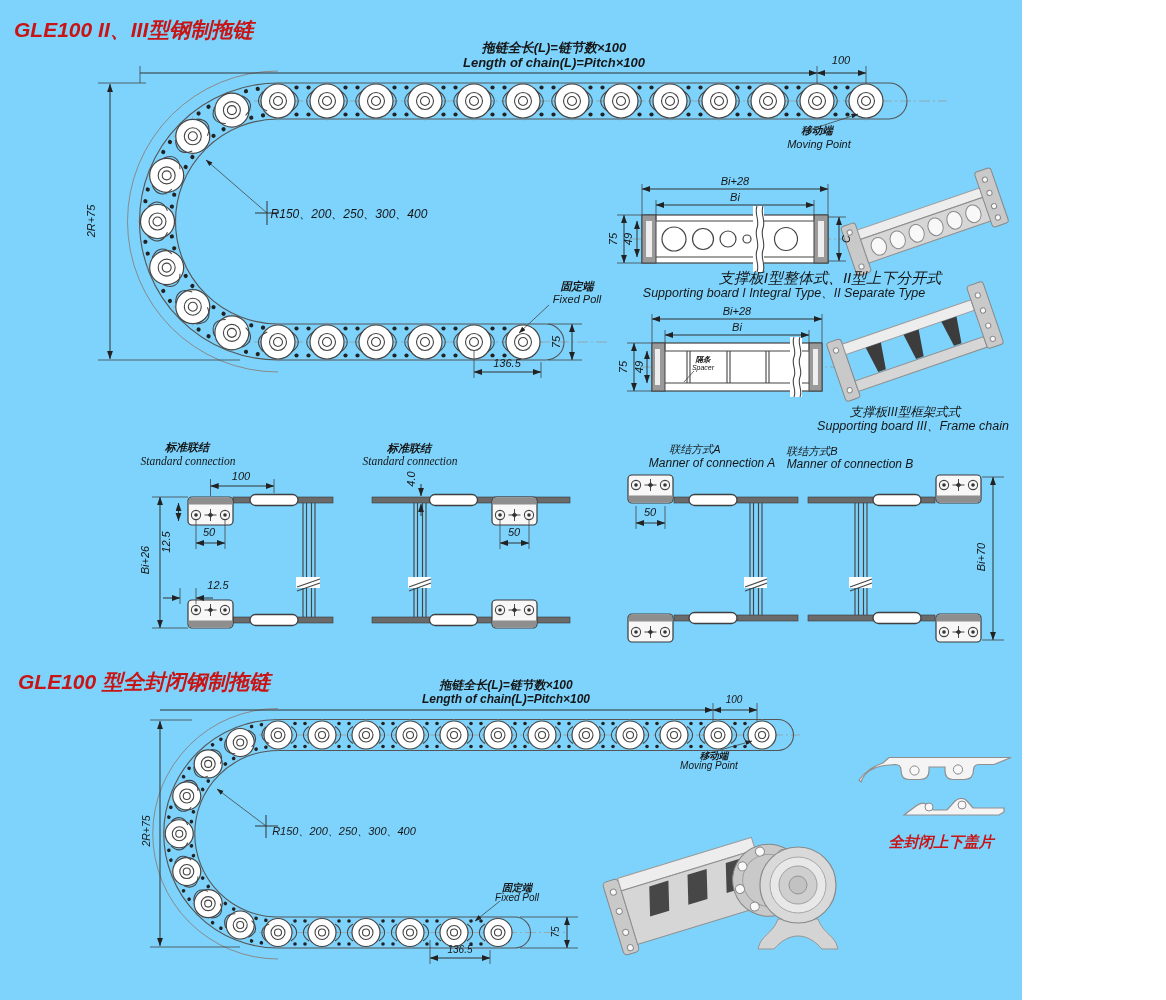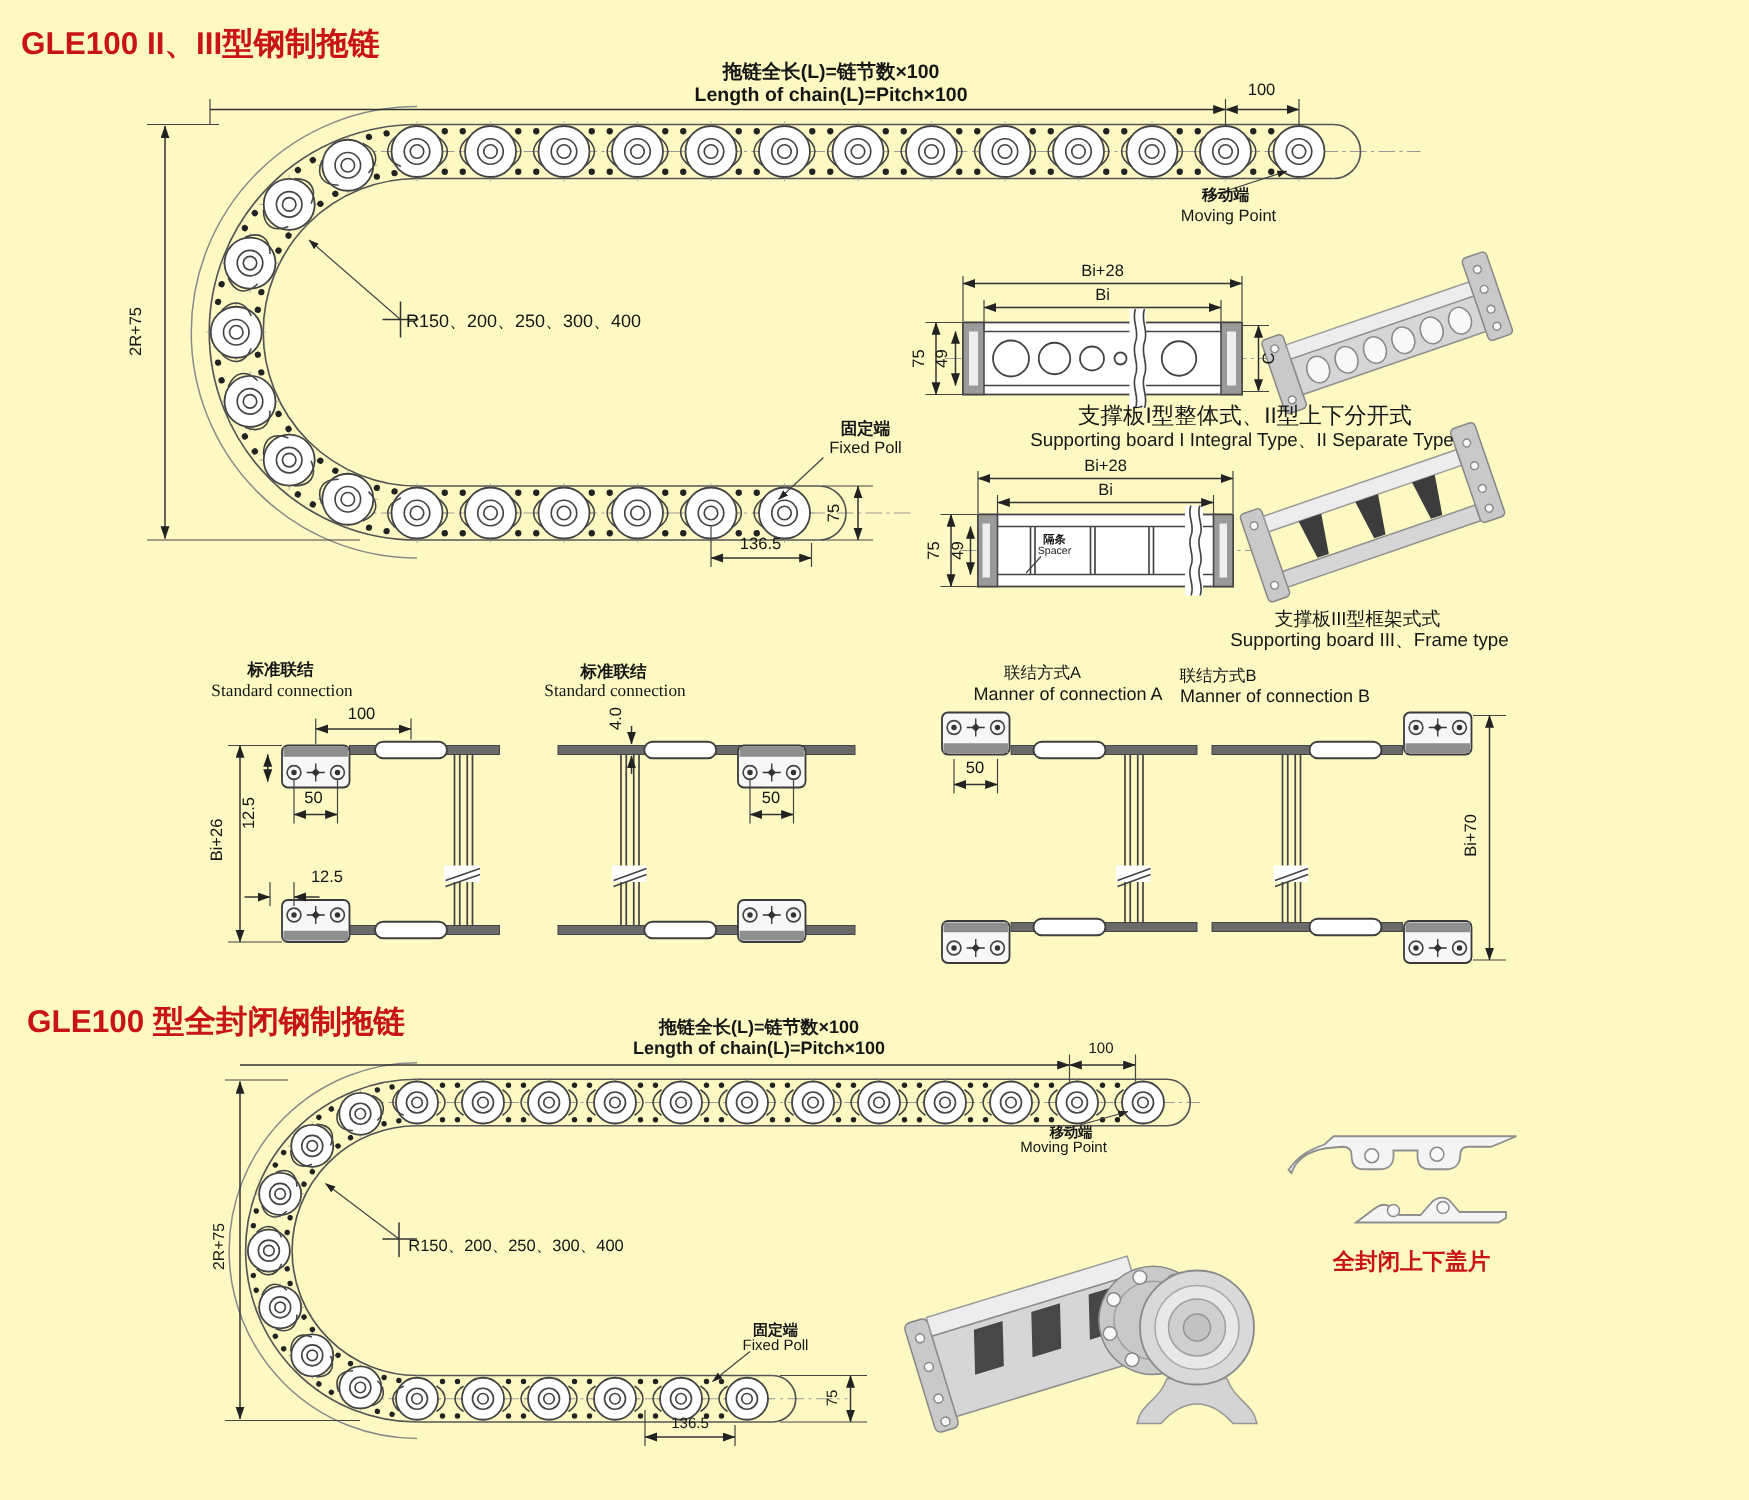--- a/index.html
+++ b/index.html
@@ -1,17 +1,17 @@
 <!DOCTYPE html>
 <html><head>
 <meta charset="utf-8">
 <style>
   html,body{margin:0;padding:0;background:#ffffff;}
-  #page{position:relative;width:1166px;height:1000px;background:#fef9c3;overflow:hidden;
-        font-family:"Liberation Sans","DejaVu Sans",sans-serif;}
+  #page{position:relative;width:1022px;height:1000px;background:#7dd3fc;overflow:hidden;
+        font-family:"Liberation Sans","DejaVu Sans",sans-serif;font-style:italic;}
   #art{position:absolute;left:0;top:0;}
   .lbl{position:absolute;transform:translate(-50%,-50%);white-space:nowrap;color:#161616;
        text-align:center;line-height:1.05;}
   .lbl.la{transform:translate(0,-50%);}
   .lbl.rot{transform:translate(-50%,-50%) rotate(-90deg);}
   .b{font-weight:bold;}
   .red{color:#c81414;font-weight:bold;}
   .serif{font-family:"Liberation Serif","DejaVu Serif",serif;}
   
   .ln{stroke:#444;fill:none;stroke-width:1.1;}
@@ -463,30 +463,30 @@
   <span class="lbl" style="left:577px;top:300px;font-size:11px;">Fixed Poll</span>
   <span class="lbl" style="left:507px;top:364px;font-size:11px;">136.5</span>
   <span class="lbl rot" style="left:557px;top:342px;font-size:11px;">75</span>
 
   <span class="lbl" style="left:735px;top:182px;font-size:11px;">Bi+28</span>
   <span class="lbl" style="left:735px;top:198px;font-size:11px;">Bi</span>
   <span class="lbl rot" style="left:614px;top:239px;font-size:11px;">75</span>
   <span class="lbl rot" style="left:629px;top:239px;font-size:11px;">49</span>
   <span class="lbl rot" style="left:847px;top:239px;font-size:11px;">C</span>
   <span class="lbl" style="left:830px;top:278px;font-size:15px;">支撑板I型整体式、II型上下分开式</span>
-  <span class="lbl" style="left:828px;top:294px;font-size:12.5px;">Supporting board I Integral Type、II Separate Type</span>
+  <span class="lbl" style="left:784px;top:294px;font-size:12.5px;">Supporting board I Integral Type、II Separate Type</span>
 
   <span class="lbl" style="left:737px;top:312px;font-size:11px;">Bi+28</span>
   <span class="lbl" style="left:737px;top:328px;font-size:11px;">Bi</span>
   <span class="lbl rot" style="left:624px;top:367px;font-size:11px;">75</span>
   <span class="lbl rot" style="left:640px;top:367px;font-size:11px;">49</span>
   <span class="lbl b" style="left:703px;top:360px;font-size:7.5px;">隔条</span>
   <span class="lbl" style="left:703px;top:368px;font-size:7px;">Spacer</span>
   <span class="lbl" style="left:905px;top:413px;font-size:12.5px;">支撑板III型框架式式</span>
-  <span class="lbl" style="left:913px;top:427px;font-size:12.5px;">Supporting board III、Frame type</span>
+  <span class="lbl" style="left:913px;top:427px;font-size:12.5px;">Supporting board III、Frame chain</span>
 
   <span class="lbl b" style="left:187px;top:448px;font-size:11px;">标准联结</span>
   <span class="lbl serif" style="left:188px;top:461px;font-size:11.5px;">Standard connection</span>
   <span class="lbl b" style="left:409px;top:449px;font-size:11px;">标准联结</span>
   <span class="lbl serif" style="left:410px;top:461px;font-size:11.5px;">Standard connection</span>
   <span class="lbl" style="left:647px;top:450px;font-size:11px;margin-left:48px;">联结方式A</span>
   <span class="lbl" style="left:712px;top:463px;font-size:12px;">Manner of connection A</span>
   <span class="lbl" style="left:812px;top:452px;font-size:11px;">联结方式B</span>
   <span class="lbl" style="left:850px;top:464px;font-size:12px;">Manner of connection B</span>
   <span class="lbl" style="left:241px;top:477px;font-size:11px;">100</span>

